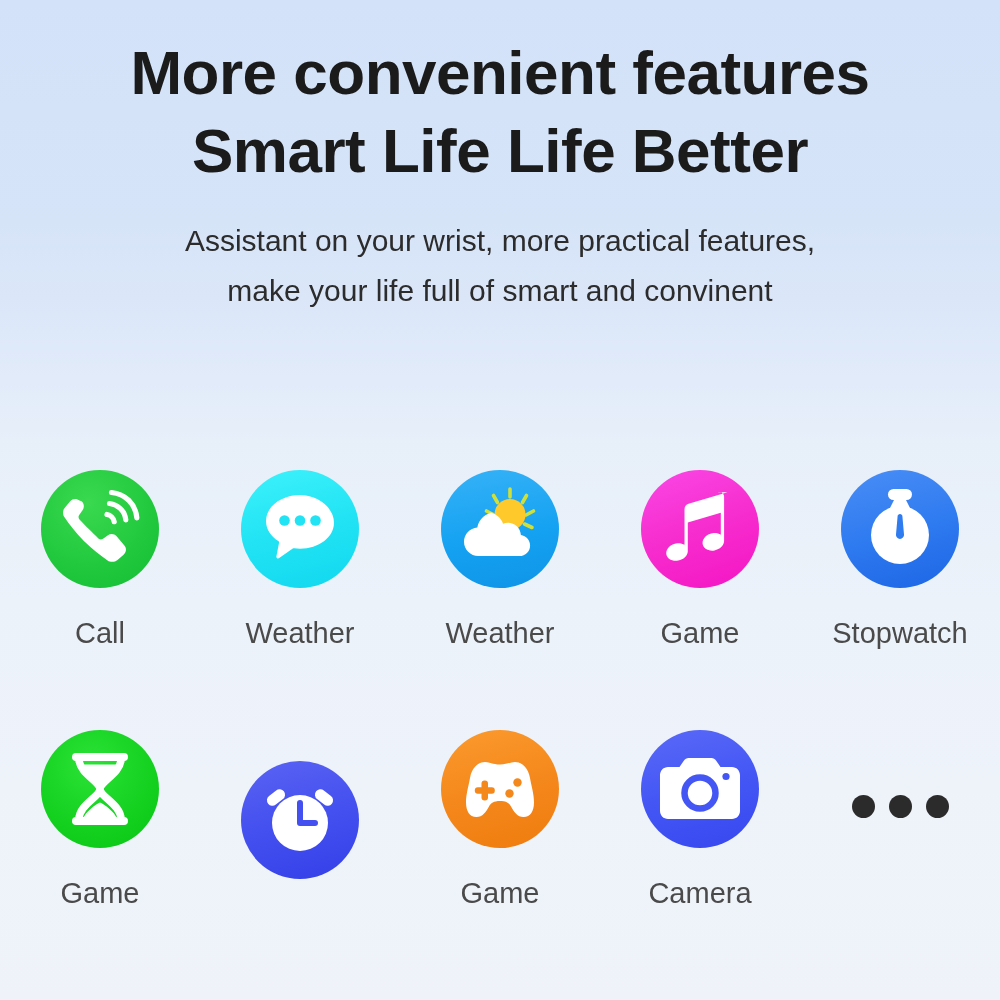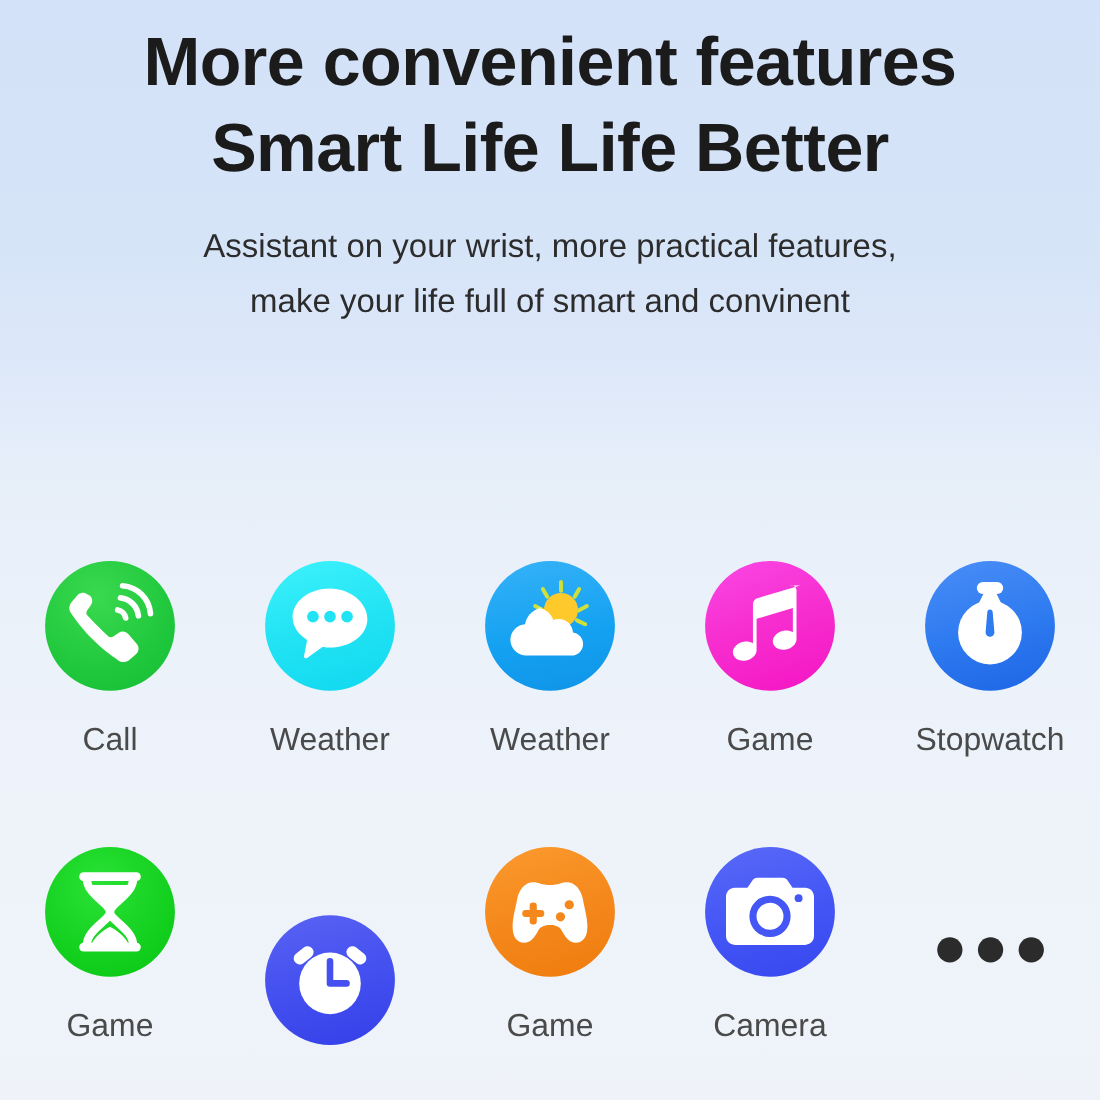--- a/index.html
+++ b/index.html
@@ -22,21 +22,21 @@
   }
 
   .page {
     position: relative;
     width: 1000px;
     height: 1000px;
   }
 
   
   .header {
-    padding-top: 18px;
+    padding-top: 34px;
     text-align: center;
   }
   .headline {
     color: #1b1b1b;
     font-weight: bold;
     font-size: 62px;
     line-height: 78px;
     letter-spacing: -0.5px;
     margin: 0 auto;
     width: 940px;
@@ -60,21 +60,21 @@
   .grid {
     position: absolute;
     left: 0;
     top: 430px;
     width: 1000px;
   }
   .row {
     display: flex;
     width: 1000px;
     height: 260px;
-    align-items: flex-end;
+    align-items: center;
   }
   .cell {
     flex: 1 1 0;
     display: flex;
     flex-direction: column;
     align-items: center;
   }
   .icon {
     position: relative;
     width: 118px;

